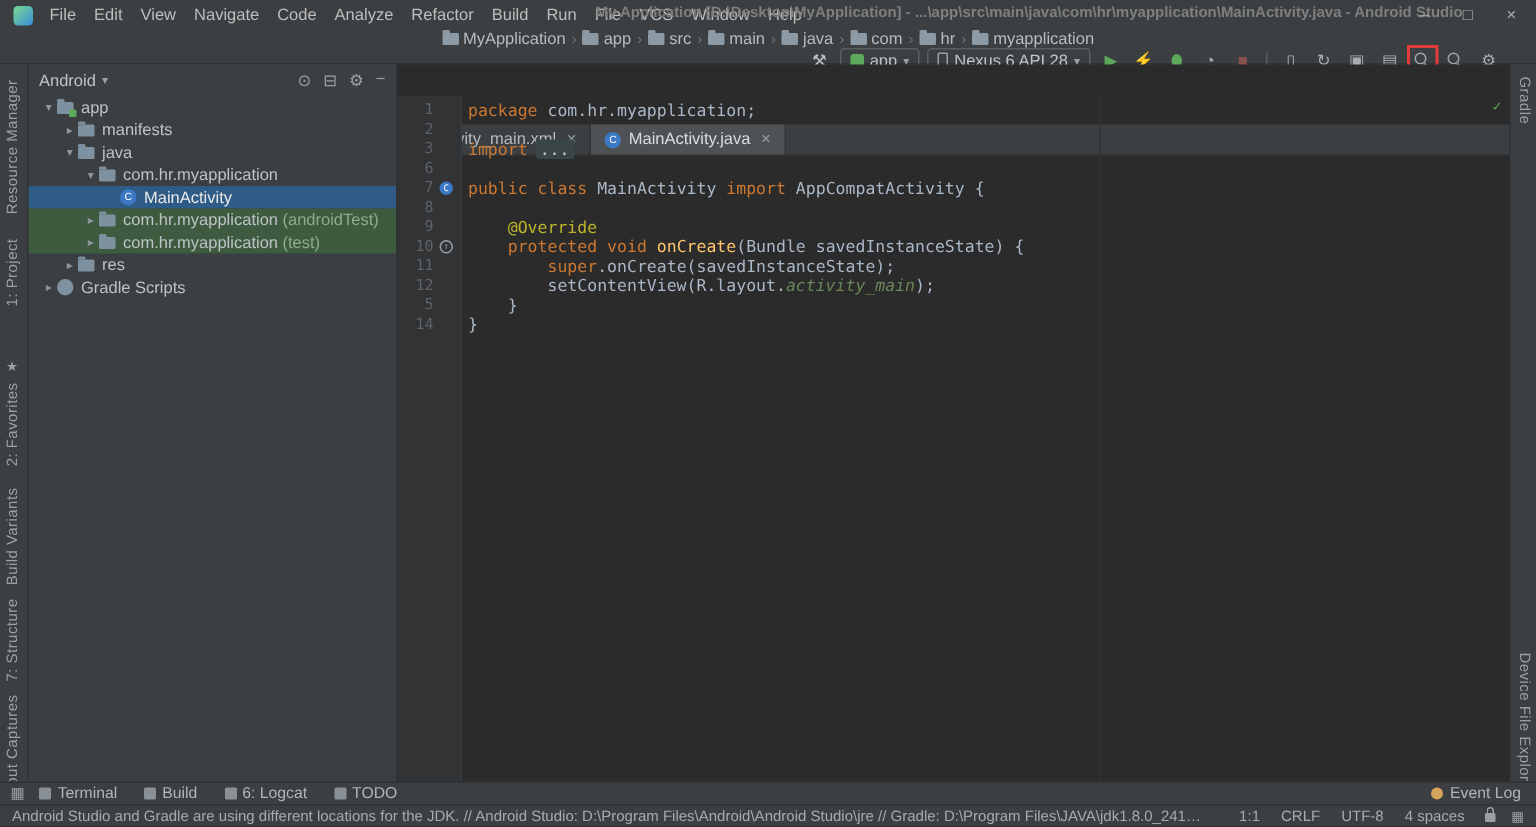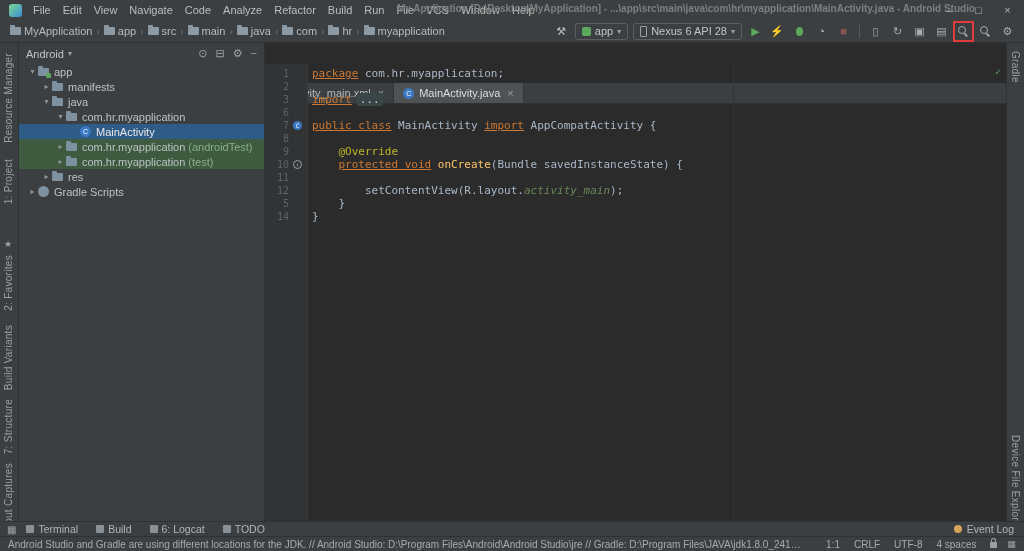--- a/index.html
+++ b/index.html
@@ -14,21 +14,21 @@
   
   .titlebar{position:relative;height:20px;display:flex;align-items:center;padding-left:4px;background:var(--panel);}
   .logo{width:13px;height:13px;border-radius:3px;background:linear-gradient(135deg,#7bd88f,#3a8fd8);margin:0 5px;flex:none;}
   .menu-item{padding:0 6px;font-size:11px;color:#bdbdbd;}
   .window-title{position:absolute;left:397px;top:3px;font-size:10px;color:#7f7f7f;white-space:nowrap;font-weight:bold;}
   .win-controls{position:absolute;right:2px;top:0;display:flex;}
   .win-btn{width:29px;height:19px;display:flex;align-items:center;justify-content:center;color:#aeb2b4;font-size:11px;}
 
   
   .toolbar{position:absolute;top:20px;left:0;right:0;height:23px;display:flex;align-items:center;
-           padding:0 8px;background:var(--panel);border-bottom:1px solid #2f3234;box-sizing:border-box;}
+           padding:0 23px;background:var(--panel);border-bottom:1px solid #2f3234;box-sizing:border-box;flex-direction:column;}
   .crumbs{display:flex;align-items:center;font-size:11px;color:#b6bcc0;}
   .crumb{display:flex;align-items:center;margin:0 2px;gap:3px;}
   .crumb-sep{color:#6e7478;margin:0 2px;font-size:10px;}
   .folder-ic{position:relative;width:11px;height:8px;background:#8C9AA6;border-radius:1px;display:inline-block;flex:none;}
   .folder-ic::before{content:"";position:absolute;top:-2px;left:0;width:5px;height:2px;background:#8C9AA6;border-radius:1px 1px 0 0;}
   .tb-right{margin-left:auto;display:flex;align-items:center;gap:5px;}
   .icon-group{display:flex;align-items:center;gap:5px;}
   .tbicon{width:17px;height:17px;display:flex;align-items:center;justify-content:center;font-size:11px;color:#a6adb3;box-sizing:border-box;}
   .red-hl{outline:2px solid var(--hl-red);}
   .sep{width:1px;height:13px;background:#55595c;margin:0 2px;}
@@ -76,21 +76,21 @@
   .codewrap{position:absolute;top:21px;bottom:0;left:0;right:0;font-family:"DejaVu Sans Mono","Liberation Mono",monospace;font-size:11px;}
   .gutterbg{position:absolute;left:0;top:0;bottom:0;width:42px;background:var(--gutter-bg);border-right:1px solid #3b3e40;}
   .marginline{position:absolute;left:468px;top:0;bottom:0;width:1px;background:#343434;}
   .codelines{position:absolute;top:3px;left:0;right:0;}
   .crow{display:flex;height:13px;align-items:center;}
   .lnum{width:24px;text-align:right;color:#606366;font-size:10px;flex:none;}
   .gicon{width:17px;flex:none;display:flex;align-items:center;justify-content:center;}
   .g-class{width:9px;height:9px;border-radius:50%;background:#3C78C3;color:#fff;font-size:6px;display:flex;align-items:center;justify-content:center;}
   .g-ovr{width:9px;height:9px;border-radius:50%;border:1px solid #9aa0a5;color:#9aa0a5;font-size:6px;display:flex;align-items:center;justify-content:center;box-sizing:border-box;}
   .ctext{padding-left:6px;white-space:pre;color:var(--plain);}
-  .tk-kw{color:var(--keyword);text-decoration:underline;}
+  .tk-kw{color:var(--keyword);}
   .tk-pl{color:var(--plain);}
   .tk-ann{color:var(--annotation);}
   .tk-meth{color:var(--method);}
   .tk-res{color:var(--resource);font-style:italic;}
   .tk-fold{background:#3A4547;color:#C8D0D4;border-radius:2px;padding:0 3px;margin-left:5px;}
   .inspectok{position:absolute;top:2px;right:5px;color:#5F9E5F;font-size:10px;}
 
   
   .btoolbar{position:absolute;left:0;right:0;bottom:15px;height:15px;background:var(--panel);border-top:1px solid #2f3234;
             display:flex;align-items:center;font-size:10.5px;color:#b0b5b9;padding:0 4px;box-sizing:border-box;}
@@ -366,20 +366,21 @@
           <div class="crow">
             <span class="lnum">10</span>
             <span class="gicon">
               <span class="g-ovr">↑</span>
             </span>
             <span class="ctext"><span class="tk-pl">    </span><span class="tk-kw">protected void</span><span class="tk-meth"> onCreate</span><span class="tk-pl">(Bundle savedInstanceState) {</span></span>
           </div>
           <div class="crow">
             <span class="lnum">11</span>
             <span class="gicon"></span>
+            <span class="ctext"><span class="tk-pl">        </span><span class="tk-kw">super</span><span class="tk-pl">.onCreate(savedInstanceState);</span></span>
           </div>
           <div class="crow">
             <span class="lnum">12</span>
             <span class="gicon"></span>
             <span class="ctext"><span class="tk-pl">        setContentView(R.layout.</span><span class="tk-res">activity_main</span><span class="tk-pl">);</span></span>
           </div>
           <div class="crow">
             <span class="lnum">5</span>
             <span class="gicon"></span>
             <span class="ctext"><span class="tk-pl">    }</span></span>

